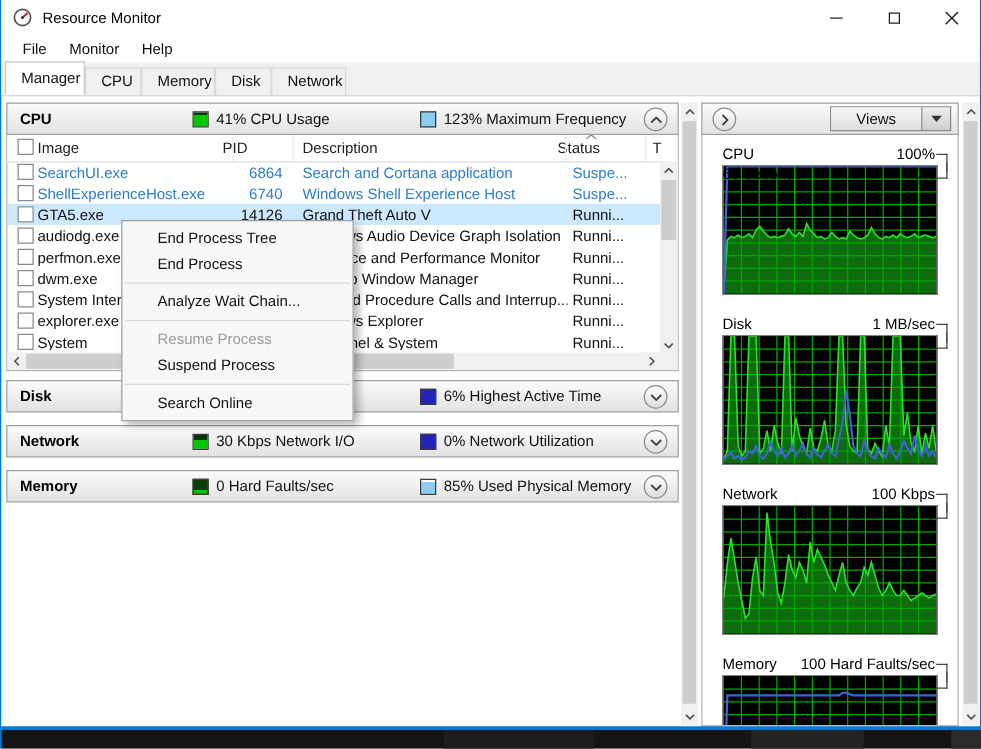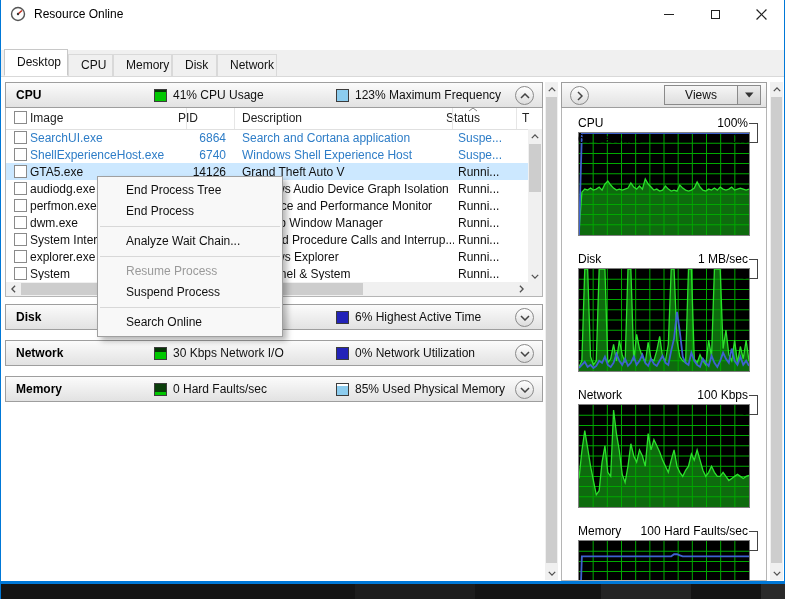--- a/index.html
+++ b/index.html
@@ -99,40 +99,45 @@
 <body>
 
 <div class="window">
 
   <div class="titlebar">
     <svg class="app-icon" viewBox="0 0 16 16">
       <circle cx="8" cy="8" r="6.5" fill="#fdfdfd" stroke="#555" stroke-width="1.4"></circle>
       <line x1="8" y1="8" x2="12" y2="4.5" stroke="#c03020" stroke-width="1.6"></line>
       <circle cx="8" cy="8" r="1.2" fill="#333"></circle>
     </svg>
-    <span class="title-text">Resource Online</span>
+    <span class="title-text">Resource Monitor</span>
     <div class="win-controls">
       <button class="wc-btn">
           <span class="wc-min-glyph"></span>
         </button>
       <button class="wc-btn">
           <span class="wc-max-glyph"></span>
         </button>
       <button class="wc-btn">
         <svg width="11" height="11" viewBox="0 0 10 10">
             <line x1="0.5" y1="0.5" x2="9.5" y2="9.5" stroke="#222" stroke-width="1.1"></line>
             <line x1="9.5" y1="0.5" x2="0.5" y2="9.5" stroke="#222" stroke-width="1.1"></line>
           </svg>
       </button>
     </div>
   </div>
 
+  <div class="menubar" id="menubar">
+      <div class="menu-item">File</div>
+      <div class="menu-item">Monitor</div>
+      <div class="menu-item">Help</div>
+    </div>
 
   <div class="tabbar" id="tabbar">
-      <div class="tab active" style="left: 3px; width: 38px; text-align: center;">Desktop</div>
+      <div class="tab active" style="left: 3px; width: 38px; text-align: center;">Manager</div>
       <div class="tab" style="left: 67px; width: 19px; text-align: center;">CPU</div>
       <div class="tab" style="left: 112px; width: 33px; text-align: center;">Memory</div>
       <div class="tab" style="left: 171px; width: 19px; text-align: center;">Disk</div>
       <div class="tab" style="left: 216px; width: 34px; text-align: center;">Network</div>
     </div>
 
   <div class="section-bar" style="top:82px;">
     <span class="section-title">CPU</span>
     <span class="legend-box lb1 g-full"></span>
     <span class="legend-text lt1">41% CPU Usage</span>

